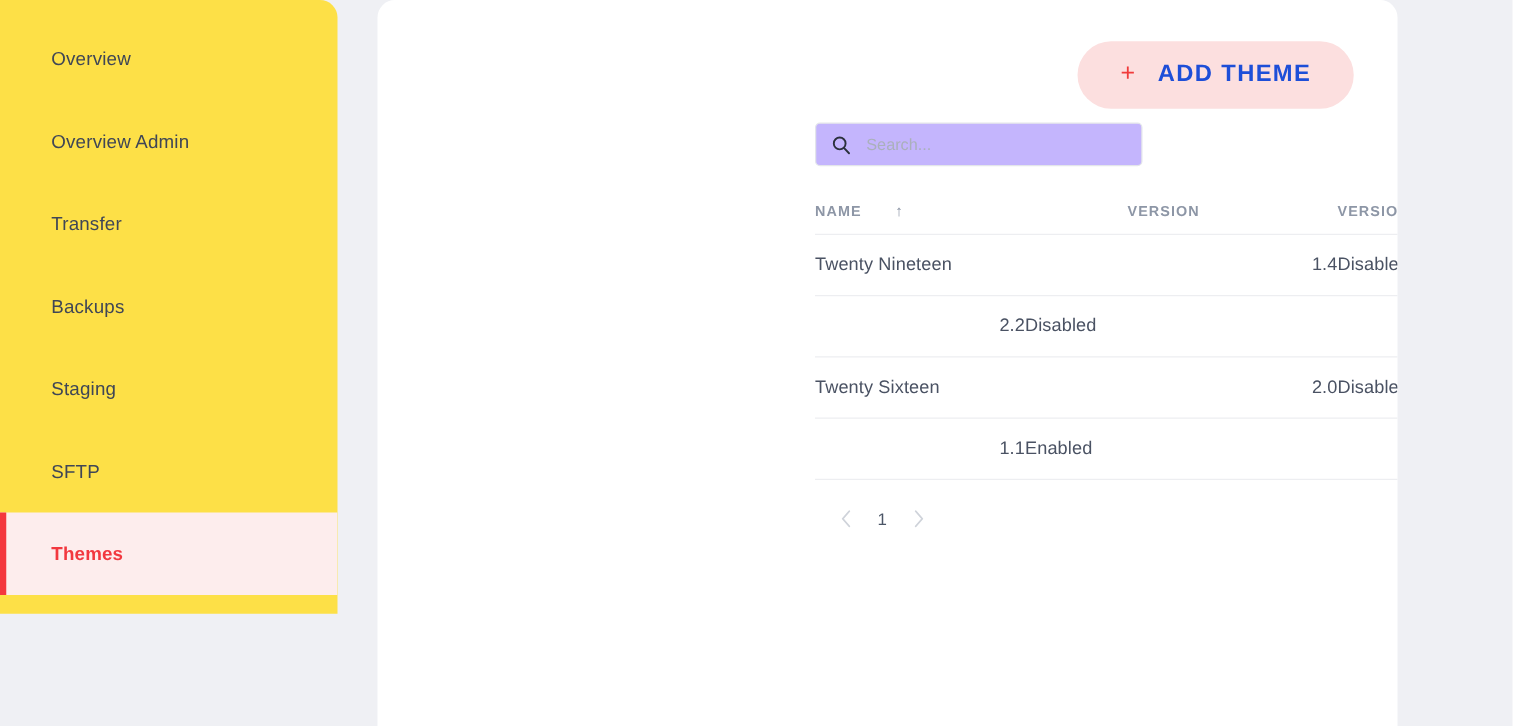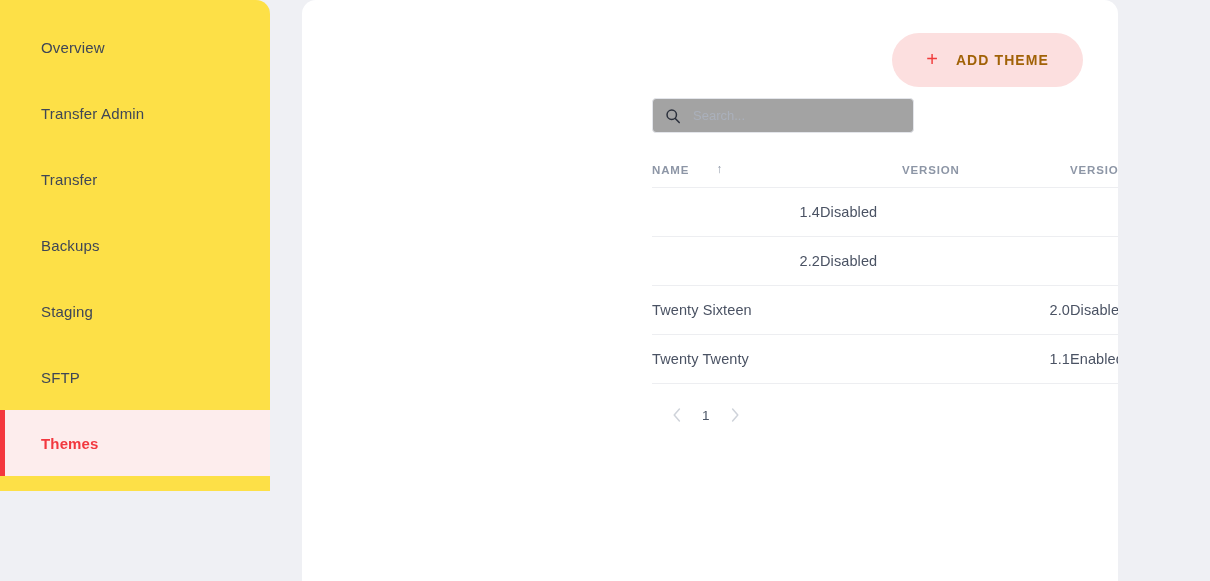--- a/index.html
+++ b/index.html
@@ -109,38 +109,38 @@
   .add-btn .plus {
     font-size: 20px;
     line-height: 1;
     color: #f03b3b;
     font-weight: normal;
     position: relative;
     top: -1px;
   }
 
   .add-btn .add-label {
-    font-size: 14px;
+    font-size: 19px;
     font-weight: bold;
-    color: #a16207;
+    color: #1d4ed8;
     letter-spacing: 1.1px;
   }
 
   
   .search-wrap {
     position: absolute;
     left: 350px;
     top: 98px;
     width: 262px;
     height: 35px;
     border: 1px solid #e3e5ea;
     border-radius: 4px;
     display: flex;
     align-items: center;
-    background: #a3a3a3;
+    background: #c4b5fd;
   }
 
   .search-icon {
     width: 16px;
     height: 16px;
     margin-left: 12px;
     margin-right: 12px;
     flex: 0 0 auto;
     display: block;
   }
@@ -247,21 +247,21 @@
 <body>
 
 <div class="app">
 
   <nav class="sidebar">
     <ul class="nav-list">
       <li class="nav-item">
         <span>Overview</span>
       </li>
       <li class="nav-item">
-        <span>Transfer Admin</span>
+        <span>Overview Admin</span>
       </li>
       <li class="nav-item">
         <span>Transfer</span>
       </li>
       <li class="nav-item">
         <span>Backups</span>
       </li>
       <li class="nav-item">
         <span>Staging</span>
       </li>
@@ -300,40 +300,40 @@
         <div class="th col-version">
           <span>VERSION</span>
         </div>
         <div class="th col-status">
           <span>VERSION</span>
         </div>
         <div class="col-actions"></div>
       </div>
 
       <div class="trow">
+        <div class="td col-name">Twenty Nineteen</div>
         <div class="td col-version">1.4</div>
         <div class="td col-status">Disabled</div>
 
       </div>
 
       <div class="trow">
         <div class="td col-version">2.2</div>
         <div class="td col-status">Disabled</div>
 
       </div>
 
       <div class="trow">
         <div class="td col-name">Twenty Sixteen</div>
         <div class="td col-version">2.0</div>
         <div class="td col-status">Disabled</div>
 
       </div>
 
       <div class="trow">
-        <div class="td col-name">Twenty Twenty</div>
         <div class="td col-version">1.1</div>
         <div class="td col-status">Enabled</div>
 
       </div>
 
     </div>
 
     <div class="pagination">
       <div class="pg-left">
         <svg class="chev" viewBox="0 0 10 16" fill="none">

